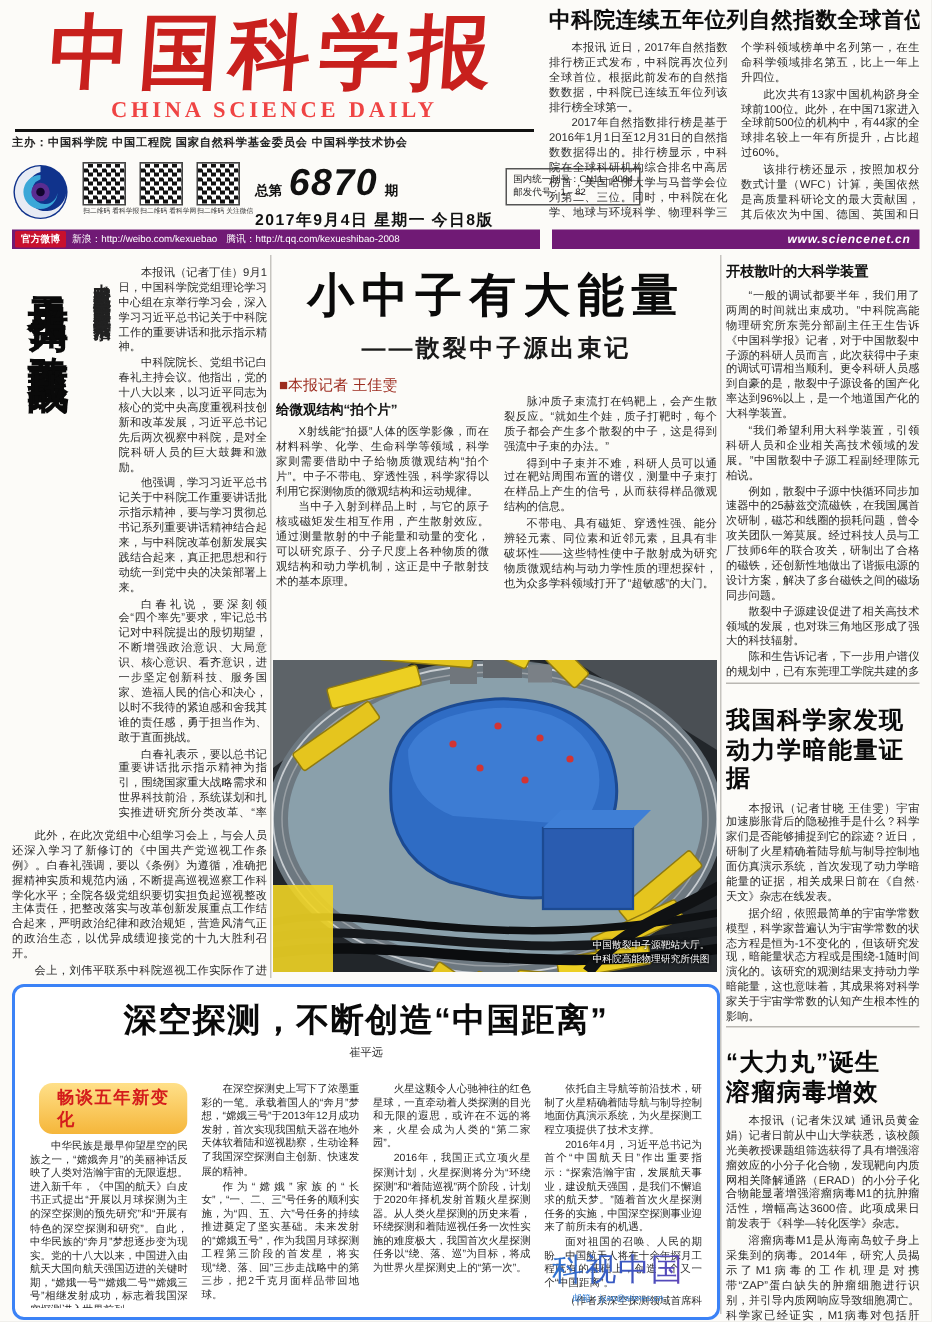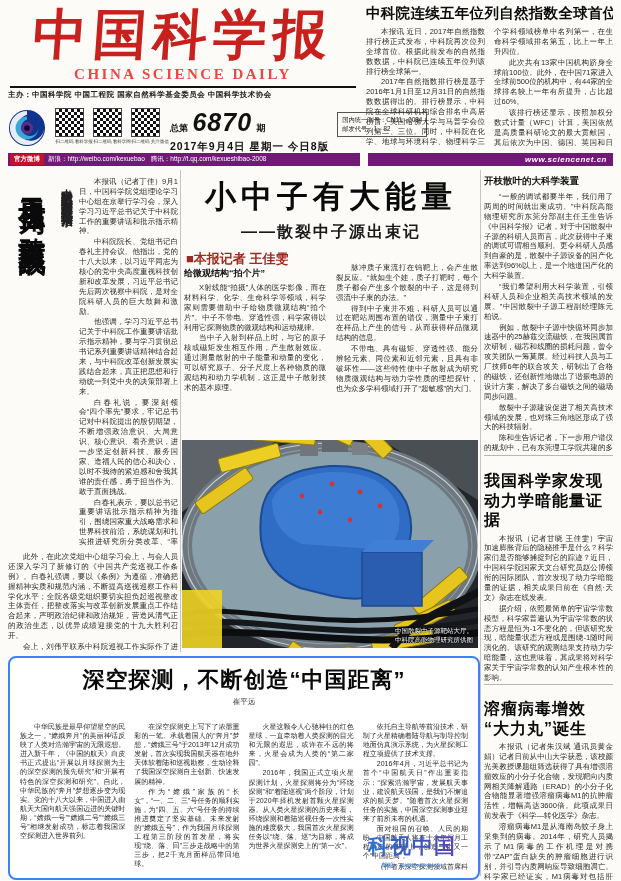--- a/index.html
+++ b/index.html
@@ -53,21 +53,21 @@
   .v-subtitle{position:absolute;left:58px;top:180px;height:370px;width:17px;
               writing-mode:vertical-rl;text-orientation:upright;font-size:11.5px;
               font-weight:bold;color:#222;line-height:17px;letter-spacing:1px;}
   .left-body{position:absolute;left:79px;top:177px;width:99px;height:370px;overflow:hidden;}
   .left-body-full{position:absolute;left:8px;top:552px;width:170px;height:100px;overflow:hidden;}
   
   .main-headline{position:absolute;left:184px;top:176px;width:294px;text-align:center;
                  font-size:31px;font-weight:900;letter-spacing:5px;color:#0a0a0a;white-space:nowrap;}
   .main-subtitle{position:absolute;left:184px;top:222px;width:294px;text-align:center;
                  font-size:16px;font-weight:700;color:#1a1a1a;letter-spacing:2px;}
-  .main-byline{position:absolute;left:186px;top:250px;font-size:13px;font-weight:bold;color:#9c2b1e;}
+  .main-byline{position:absolute;left:186px;top:250px;font-size:10px;font-weight:normal;color:#9c2b1e;}
   .main-cols{position:absolute;left:184px;top:263px;width:294px;height:174px;
              column-count:2;column-gap:10px;overflow:hidden;}
   .subhead{font-size:9px;font-weight:900;color:#111;margin:4px 0 3px 0;text-indent:0;}
   
   .photo{position:absolute;left:182px;top:440px;width:296px;height:208px;background:#23262b;overflow:hidden;}
   .photo svg{display:block;}
   .photo-cap{position:absolute;right:5px;bottom:4px;text-align:right;color:#fff;
              font-size:6.5px;line-height:8.5px;text-shadow:0 0 2px #000,0 0 2px #000;}
   
   .cont-block{position:absolute;left:484px;top:173px;width:129px;height:279px;overflow:hidden;}
@@ -82,21 +82,21 @@
        border:2px solid #3b82f6;border-radius:8px;overflow:hidden;}
   .box-headline{text-align:center;font-size:22px;font-weight:900;letter-spacing:1px;
                 color:#0a0a0a;margin-top:7px;}
   .box-byline{text-align:center;font-size:7.5px;color:#333;margin-top:2px;}
   .box-cols{position:absolute;left:10px;top:64px;width:448px;height:150px;display:flex;gap:9px;}
   .box-col{flex:1 1 0;overflow:hidden;position:relative;}
   .badge{display:inline-block;background:linear-gradient(#ffe089,#f5b63a);border-radius:9px;
          color:#d41c1c;font-weight:900;font-size:11.5px;padding:2px 12px;margin:0 0 4px 6px;
          letter-spacing:1px;text-indent:0;}
   .kzlogo{position:absolute;right:12px;bottom:8px;width:108px;text-align:center;}
-  .kz-text{font-size:21px;font-weight:700;letter-spacing:1px;
+  .kz-text{font-size:21px;font-weight:400;letter-spacing:1px;
            background:linear-gradient(100deg,#2b7bd6,#3a55c0 55%,#6a3fb5);
            -webkit-background-clip:text;background-clip:text;color:transparent;text-align:center;}
   .kz-mail{font-size:6px;color:#2b7bd6;margin-top:1px;}
   .attr-line{font-size:7px;color:#2a2a2a;text-align:justify;margin-top:2px;text-indent:2em;}
 </style>
 </head>
 <body>
 
 <div class="page">
 
@@ -279,41 +279,42 @@
         <p class="p">陈和生告诉记者，下一步用户谱仪的规划中，已有东莞理工学院共建的多物理谱仪、南方科技大学拟装备的演示谱仪等合作意向。此外，香港城市大学、香港科技大学与澳门大学等也都对散裂中子源表示了浓厚的兴趣。</p>
       </div>
   </div>
 
   <div class="side-art de">
     <div class="side-head">
       <div>我国科学家发现</div>
       <div>动力学暗能量证据</div>
     </div>
     <div class="side-body">
-        <p class="p">本报讯（记者甘晓 王佳雯）宇宙加速膨胀背后的隐秘推手是什么？科学家们是否能够捕捉到它的踪迹？近日，中国科学院国家天文台研究员赵公博领衔的国际团队，首次发现了动力学暗能量的证据，相关成果日前在《自然·天文》杂志在线发表。</p>
+        <p class="p">本报讯（记者甘晓 王佳雯）宇宙加速膨胀背后的隐秘推手是什么？科学家们是否能够捕捉到它的踪迹？近日，研制了火星精确着陆导航与制导控制地面仿真演示系统，首次发现了动力学暗能量的证据，相关成果日前在《自然·天文》杂志在线发表。</p>
         <p class="p">据介绍，依照最简单的宇宙学常数模型，科学家普遍认为宇宙学常数的状态方程是恒为-1不变化的，但该研究发现，暗能量状态方程或是围绕-1随时间演化的。该研究的观测结果支持动力学暗能量，这也意味着，其成果将对科学家关于宇宙学常数的认知产生根本性的影响。</p>
       </div>
   </div>
 
   <div class="side-art onco">
     <div class="side-head">
+      <div>“大力丸”诞生</div>
       <div>溶瘤病毒增效</div>
-      <div>“大力丸”诞生</div>
     </div>
     <div class="side-body">
         <p class="p">本报讯（记者朱汉斌 通讯员黄金娟）记者日前从中山大学获悉，该校颜光美教授课题组筛选获得了具有增强溶瘤效应的小分子化合物，发现靶向内质网相关降解通路（ERAD）的小分子化合物能显著增强溶瘤病毒M1的抗肿瘤活性，增幅高达3600倍。此项成果日前发表于《科学—转化医学》杂志。</p>
         <p class="p">溶瘤病毒M1是从海南岛蚊子身上采集到的病毒。2014年，研究人员揭示了M1病毒的工作机理是对携带“ZAP”蛋白缺失的肿瘤细胞进行识别，并引导内质网响应导致细胞凋亡。科学家已经证实，M1病毒对包括肝癌、结直肠癌、黑色素瘤在内的多种癌细胞有效。</p>
       </div>
   </div>
 
   <div class="box">
     <div class="box-headline">深空探测，不断创造“中国距离”</div>
     <div class="box-byline">崔平远</div>
     <div class="box-cols">
       <div class="box-col">
+        <span class="badge">畅谈五年新变化</span>
         <div>
             <p class="p7">中华民族是最早仰望星空的民族之一，“嫦娥奔月”的美丽神话反映了人类对浩瀚宇宙的无限遐想。进入新千年，《中国的航天》白皮书正式提出“开展以月球探测为主的深空探测的预先研究”和“开展有特色的深空探测和研究”。自此，中华民族的“奔月”梦想逐步变为现实。党的十八大以来，中国进入由航天大国向航天强国迈进的关键时期，“嫦娥一号”“嫦娥二号”“嫦娥三号”相继发射成功，标志着我国深空探测进入世界前列。</p>
           </div>
       </div>
       <div class="box-col">
           <p class="p7">在深空探测史上写下了浓墨重彩的一笔。承载着国人的“奔月”梦想，“嫦娥三号”于2013年12月成功发射，首次实现我国航天器在地外天体软着陆和巡视勘察，生动诠释了我国深空探测自主创新、快速发展的精神。</p>
           <p class="p7">作为“嫦娥”家族的“长女”，“一、二、三”号任务的顺利实施，为“四、五、六”号任务的持续推进奠定了坚实基础。未来发射的“嫦娥五号”，作为我国月球探测工程第三阶段的首发星，将实现“绕、落、回”三步走战略中的第三步，把2千克月面样品带回地球。</p>
         </div>
       <div class="box-col">
           <p class="p7">火星这颗令人心驰神往的红色星球，一直牵动着人类探测的目光和无限的遐思，或许在不远的将来，火星会成为人类的“第二家园”。</p>

